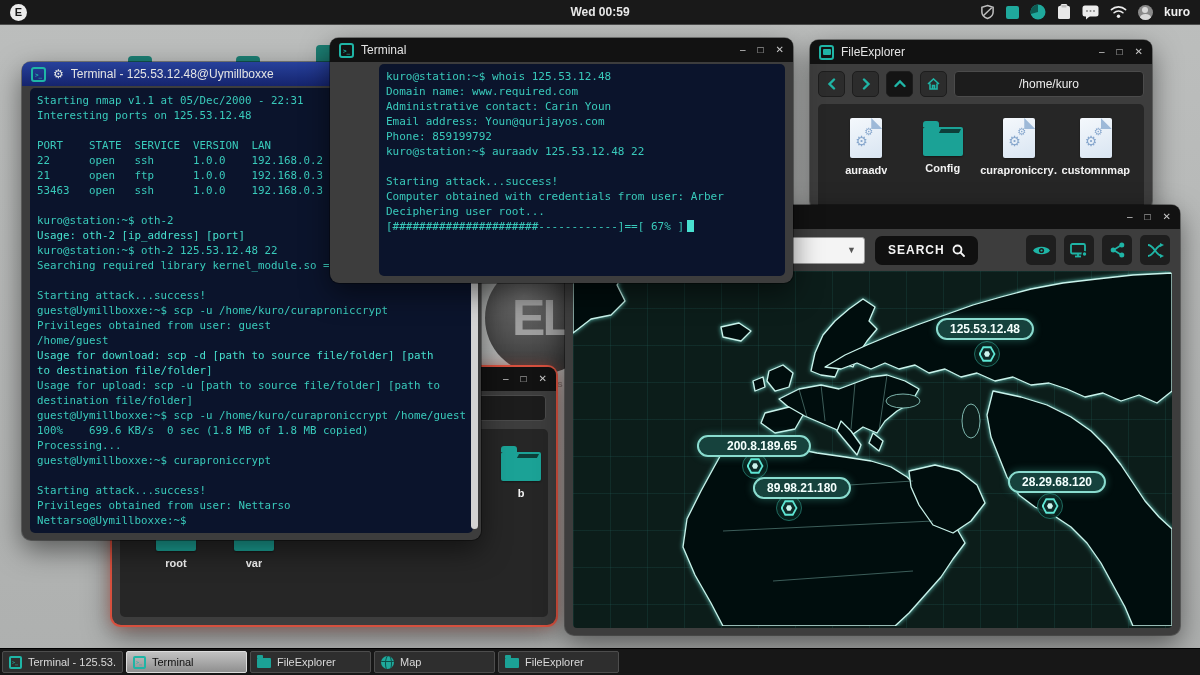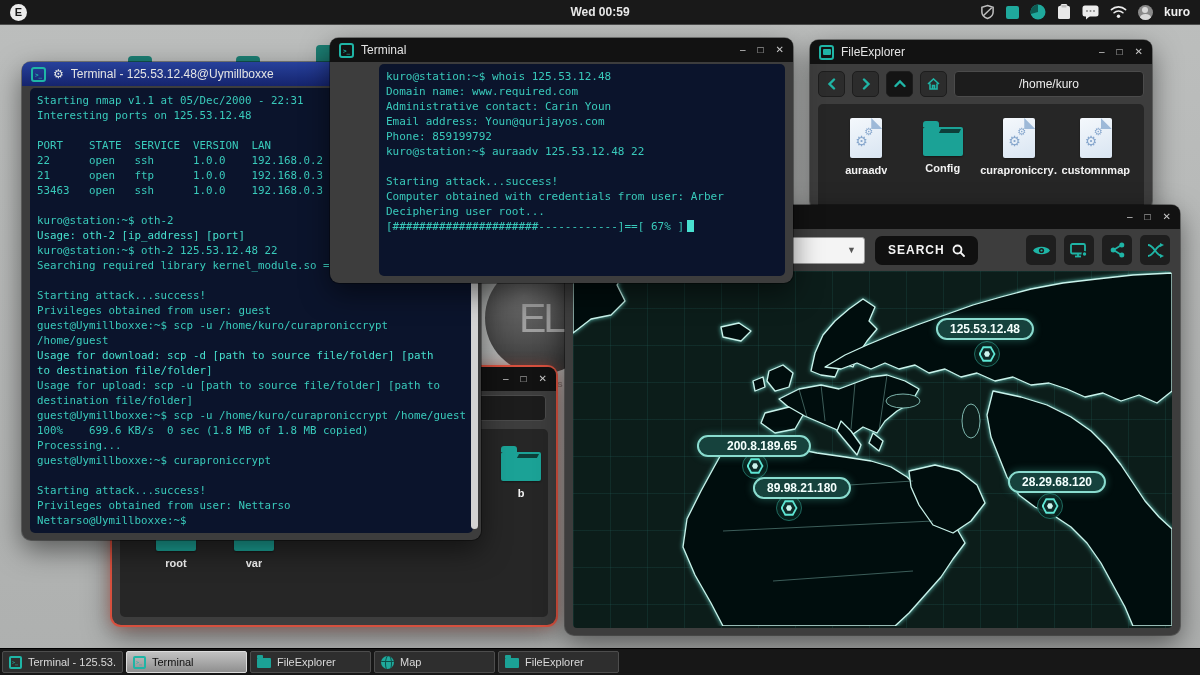--- a/index.html
+++ b/index.html
@@ -4,21 +4,21 @@
 <style>
   * { margin:0; padding:0; box-sizing:border-box; }
   html,body { width:1200px; height:675px; overflow:hidden; }
   body { font-family:"Liberation Sans", sans-serif; background:linear-gradient(#bcbebd,#aeb0af); position:relative; }
 
   
   .wall-logo { position:absolute; left:466px; top:262px; width:150px; text-align:center; z-index:0; }
   .wall-circle { width:112px; height:112px; margin:0 auto; border-radius:50%;
     background:radial-gradient(circle at 35% 30%, #6b6b6b, #3c3c3c 70%);
     display:flex; align-items:center; justify-content:center;
-    color:#9f9f9f; font-size:41px; font-weight:normal; letter-spacing:-3px; }
+    color:#9f9f9f; font-size:50px; font-weight:bold; letter-spacing:-3px; }
   .wall-sub { margin-top:6px; font-size:8px; letter-spacing:4px; color:#7c7c7c; font-weight:bold; }
 
   .folder-tip { position:absolute; width:24px; height:18px; background:#1c7f74; border-radius:4px 4px 0 0; z-index:1; }
 
   
   .menubar { position:absolute; left:0; top:0; width:1200px; height:24px; background:#191919;
     display:flex; align-items:center; padding:0 10px; z-index:10; box-shadow:0 1px 0 rgba(0,0,0,.6); }
   .os-logo { width:17px; height:17px; border-radius:50%; background:#ececec; color:#191919;
     display:flex; align-items:center; justify-content:center; font-size:11px; font-weight:bold; }
   .clock { position:absolute; left:0; right:0; text-align:center; color:#e8e8e8; font-size:12px; font-weight:bold; }
@@ -430,22 +430,22 @@
       <div class="tline">22      open   ssh      1.0.0    192.168.0.2</div>
       <div class="tline">21      open   ftp      1.0.0    192.168.0.3</div>
       <div class="tline">53463   open   ssh      1.0.0    192.168.0.3</div>
       <div class="tline"> </div>
       <div class="tline">kuro@station:~$ oth-2</div>
       <div class="tline b">Usage: oth-2 [ip_address] [port]</div>
       <div class="tline">kuro@station:~$ oth-2 125.53.12.48 22</div>
       <div class="tline">Searching required library kernel_module.so =&gt;</div>
       <div class="tline"> </div>
       <div class="tline">Starting attack...success!</div>
+      <div class="tline">guest@Uymillboxxe:~$ scp -u /home/kuro/curaproniccrypt</div>
       <div class="tline">Privileges obtained from user: guest</div>
-      <div class="tline">guest@Uymillboxxe:~$ scp -u /home/kuro/curaproniccrypt</div>
       <div class="tline">/home/guest</div>
       <div class="tline b">Usage for download: scp -d [path to source file/folder] [path</div>
       <div class="tline b">to destination file/folder]</div>
       <div class="tline">Usage for upload: scp -u [path to source file/folder] [path to</div>
       <div class="tline">destination file/folder]</div>
       <div class="tline">guest@Uymillboxxe:~$ scp -u /home/kuro/curaproniccrypt /home/guest</div>
       <div class="tline">100%    699.6 KB/s  0 sec (1.8 MB of 1.8 MB copied)</div>
       <div class="tline">Processing...</div>
       <div class="tline">guest@Uymillboxxe:~$ curaproniccrypt</div>
       <div class="tline"> </div>

